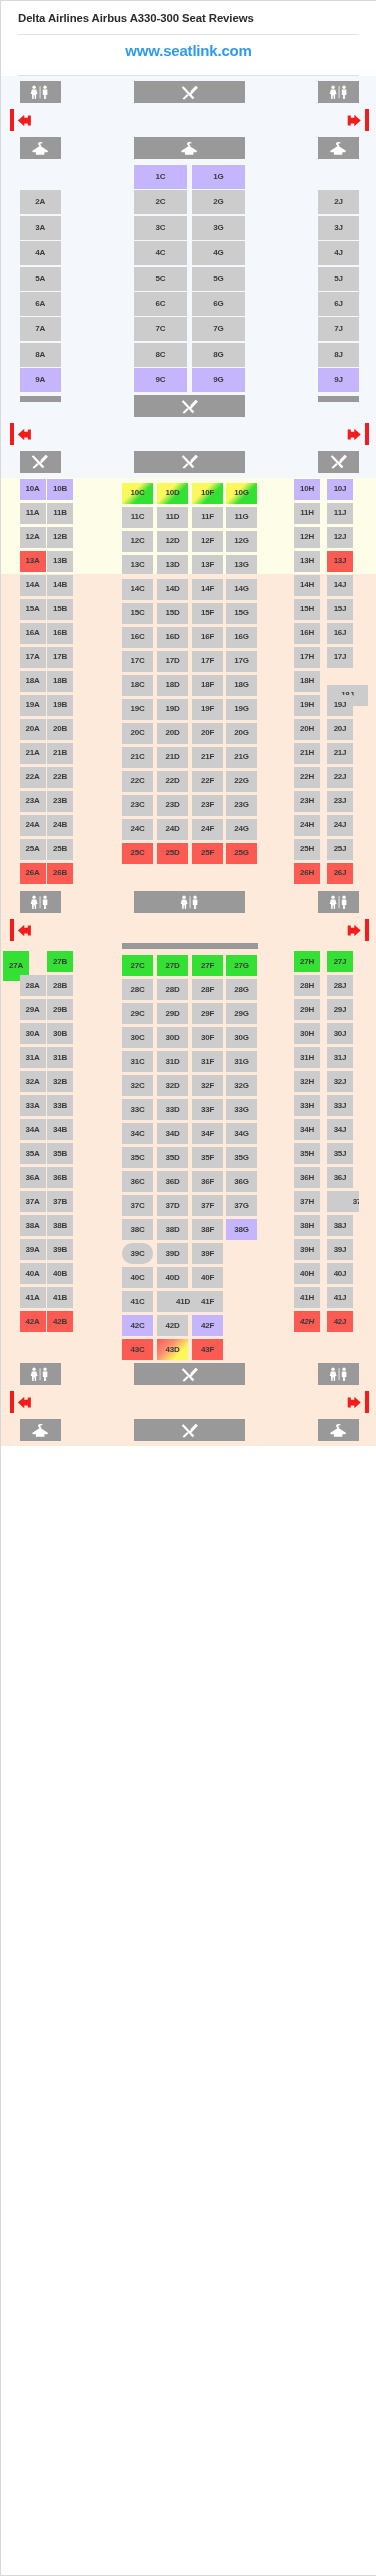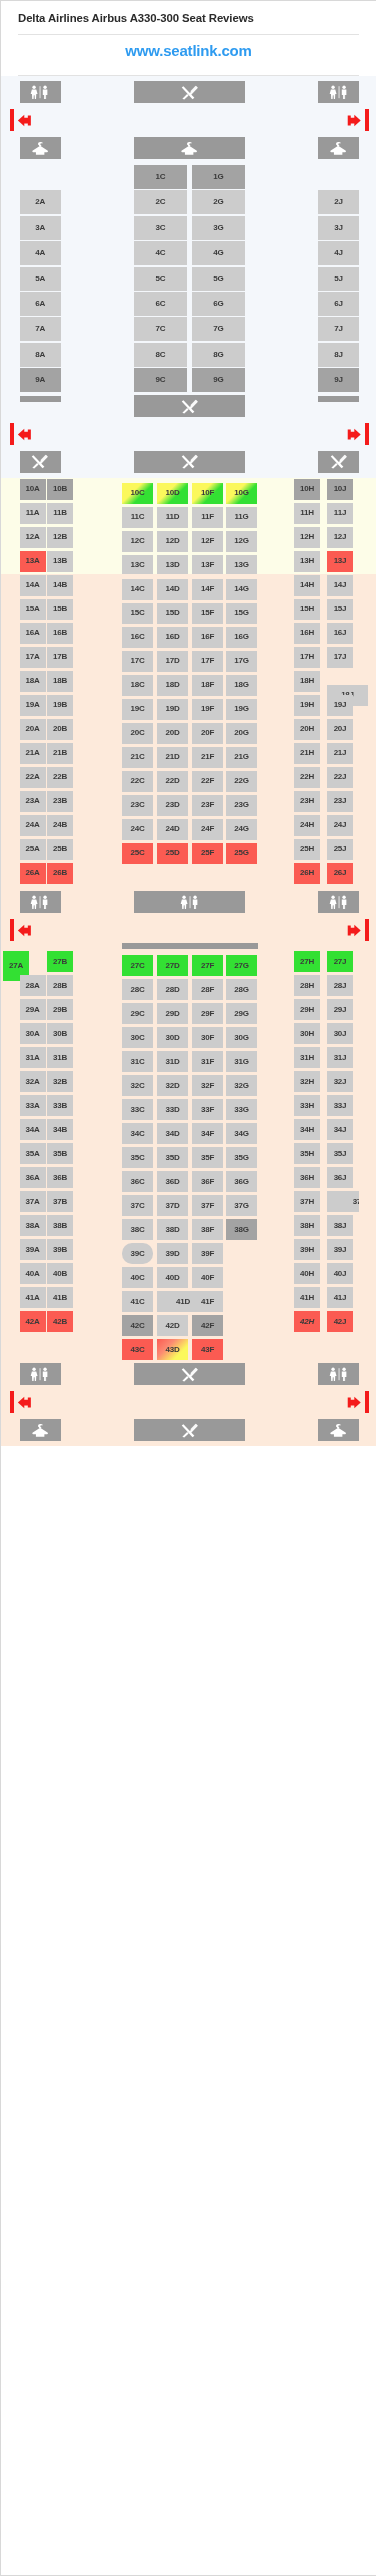--- a/index.html
+++ b/index.html
@@ -58,21 +58,21 @@
     justify-content: center;
     font-size: 8px;
     font-weight: bold;
     color: #3a3a3a;
     letter-spacing: -0.2px;
     line-height: 1;
     overflow: hidden;
   }
 
   .seat { background: #cccccc; }
-  .seat.y  { background: #a3a3a3; }
+  .seat.y  { background: #c4b5fd; }
   .seat.g  { background: #33e033; }
   .seat.r  { background: #fb5b52; }
   .seat.yg { background: linear-gradient(135deg,#fbf85c 0%,#fbf85c 38%,#33e033 62%,#33e033 100%); }
   .seat.ry { background: linear-gradient(135deg,#fb5b52 0%,#fb8a72 35%,#fbf85c 72%,#fbf85c 100%); }
 
   .fac {
     background: #999999;
   }
   .fac svg { display: block; }
 

